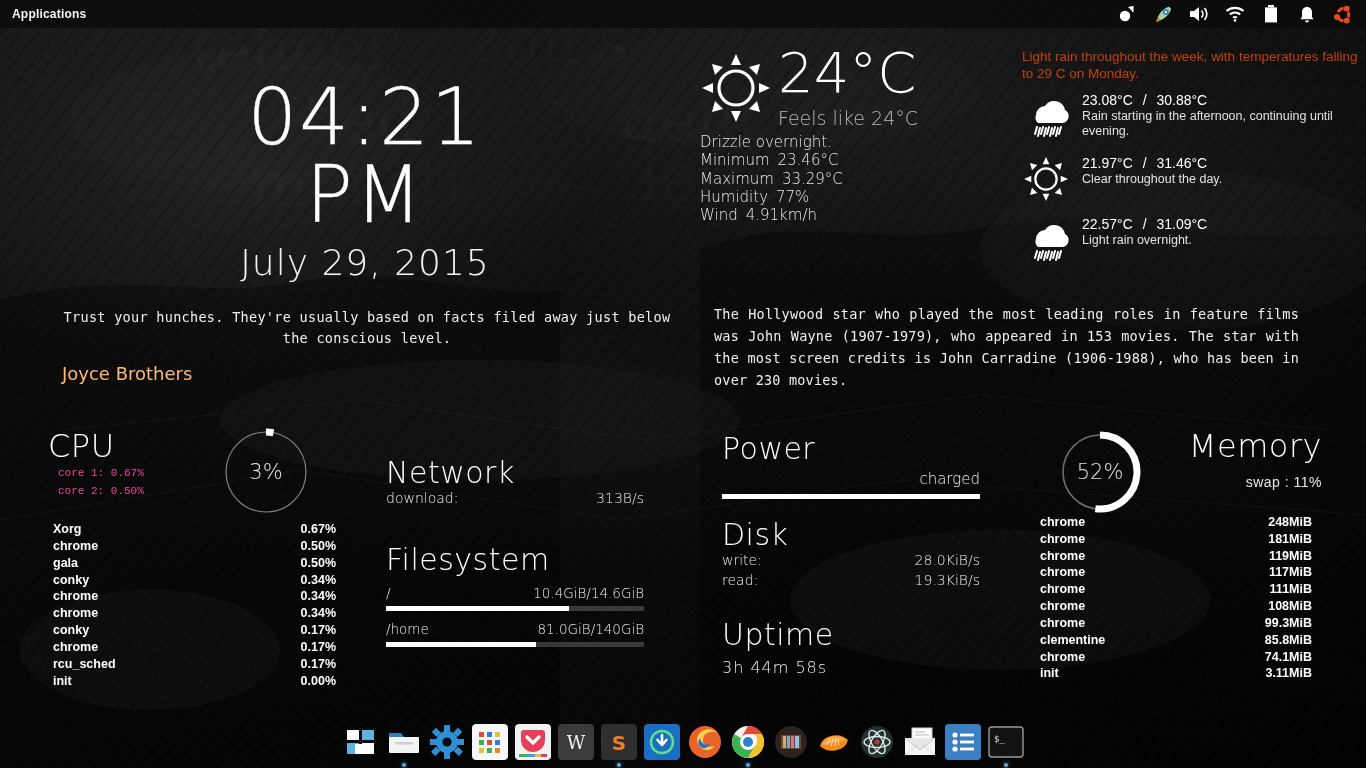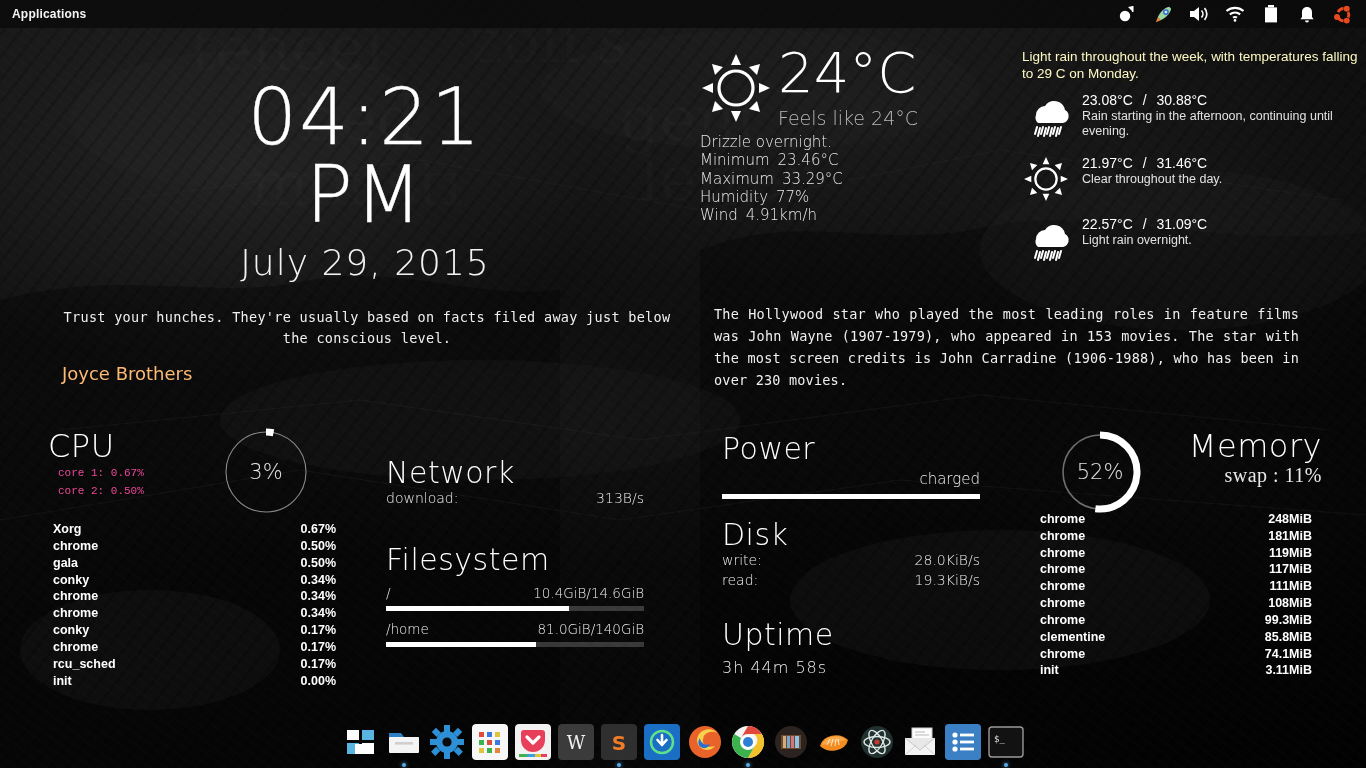--- a/index.html
+++ b/index.html
@@ -92,21 +92,21 @@
     margin-top:4px; font-size:15px; line-height:1.22; color:#eaeaea; font-weight:300;
   }
   #weather .details .lbl{ display:inline-block; }
   #weather .details .val{ margin-left:8px; }
 
   
   #forecast{
     position:absolute; left:1022px; top:48px; width:336px; z-index:10;
   }
   #forecast .summary{
-    font-size:13.5px; line-height:1.28; color:#fef9c3; font-weight:400;
+    font-size:13.5px; line-height:1.28; color:#c2410c; font-weight:400;
     font-family:"Liberation Sans", sans-serif;
   }
   #forecast .day{ display:flex; margin-top:9px; }
   #forecast .ic{ width:56px; flex:0 0 56px; }
   #forecast .txt{ padding-left:4px; }
   #forecast .tt{ font-size:14px; color:#fff; font-family:"Liberation Sans", sans-serif; }
   #forecast .tt .sep{ margin:0 6px; }
   #forecast .dd{ font-size:12.5px; color:#e2e2e2; line-height:1.25;
     font-family:"Liberation Sans", sans-serif; margin-top:1px; }
 
@@ -166,22 +166,22 @@
   #diskPanel{ left:722px; top:520px; width:258px; }
   #diskPanel .ptitle{ font-size:30px; }
   #uptimePanel{ left:722px; top:620px; width:258px; }
   #uptimePanel .ptitle{ font-size:30px; }
   #uptimePanel .val{ font-family:"DejaVu Sans", sans-serif;
       font-weight:300; font-size:16px; color:#efefef; margin-top:8px; letter-spacing:1px; }
 
   
   #memPanel{ left:1050px; top:430px; width:272px; }
   #memPanel .ptitle{ font-size:32px; text-align:right; }
-  #memPanel .swap{ text-align:right; font-family:Liberation Serif, serif;
-      font-weight:300; font-size:20px; color:#e8e8e8; margin-top:2px; letter-spacing:.5px; }
+  #memPanel .swap{ text-align:right; font-family:Liberation Sans, sans-serif;
+      font-weight:300; font-size:14px; color:#e8e8e8; margin-top:12px; letter-spacing:.5px; }
   #memPanel .list{ margin-top:24px; width:272px; margin-left:-10px; }
   #memRing{ position:absolute; left:1058px; top:430px; width:84px; height:84px; z-index:11; }
   #memRing .lbl{
     position:absolute; inset:0; display:flex; align-items:center; justify-content:center;
     font-family:"DejaVu Sans", sans-serif; font-weight:300; font-size:21px; color:#e0e0e0;
   }
 
   
   #dock{
     position:absolute; left:0; right:0; bottom:2px; height:46px;

